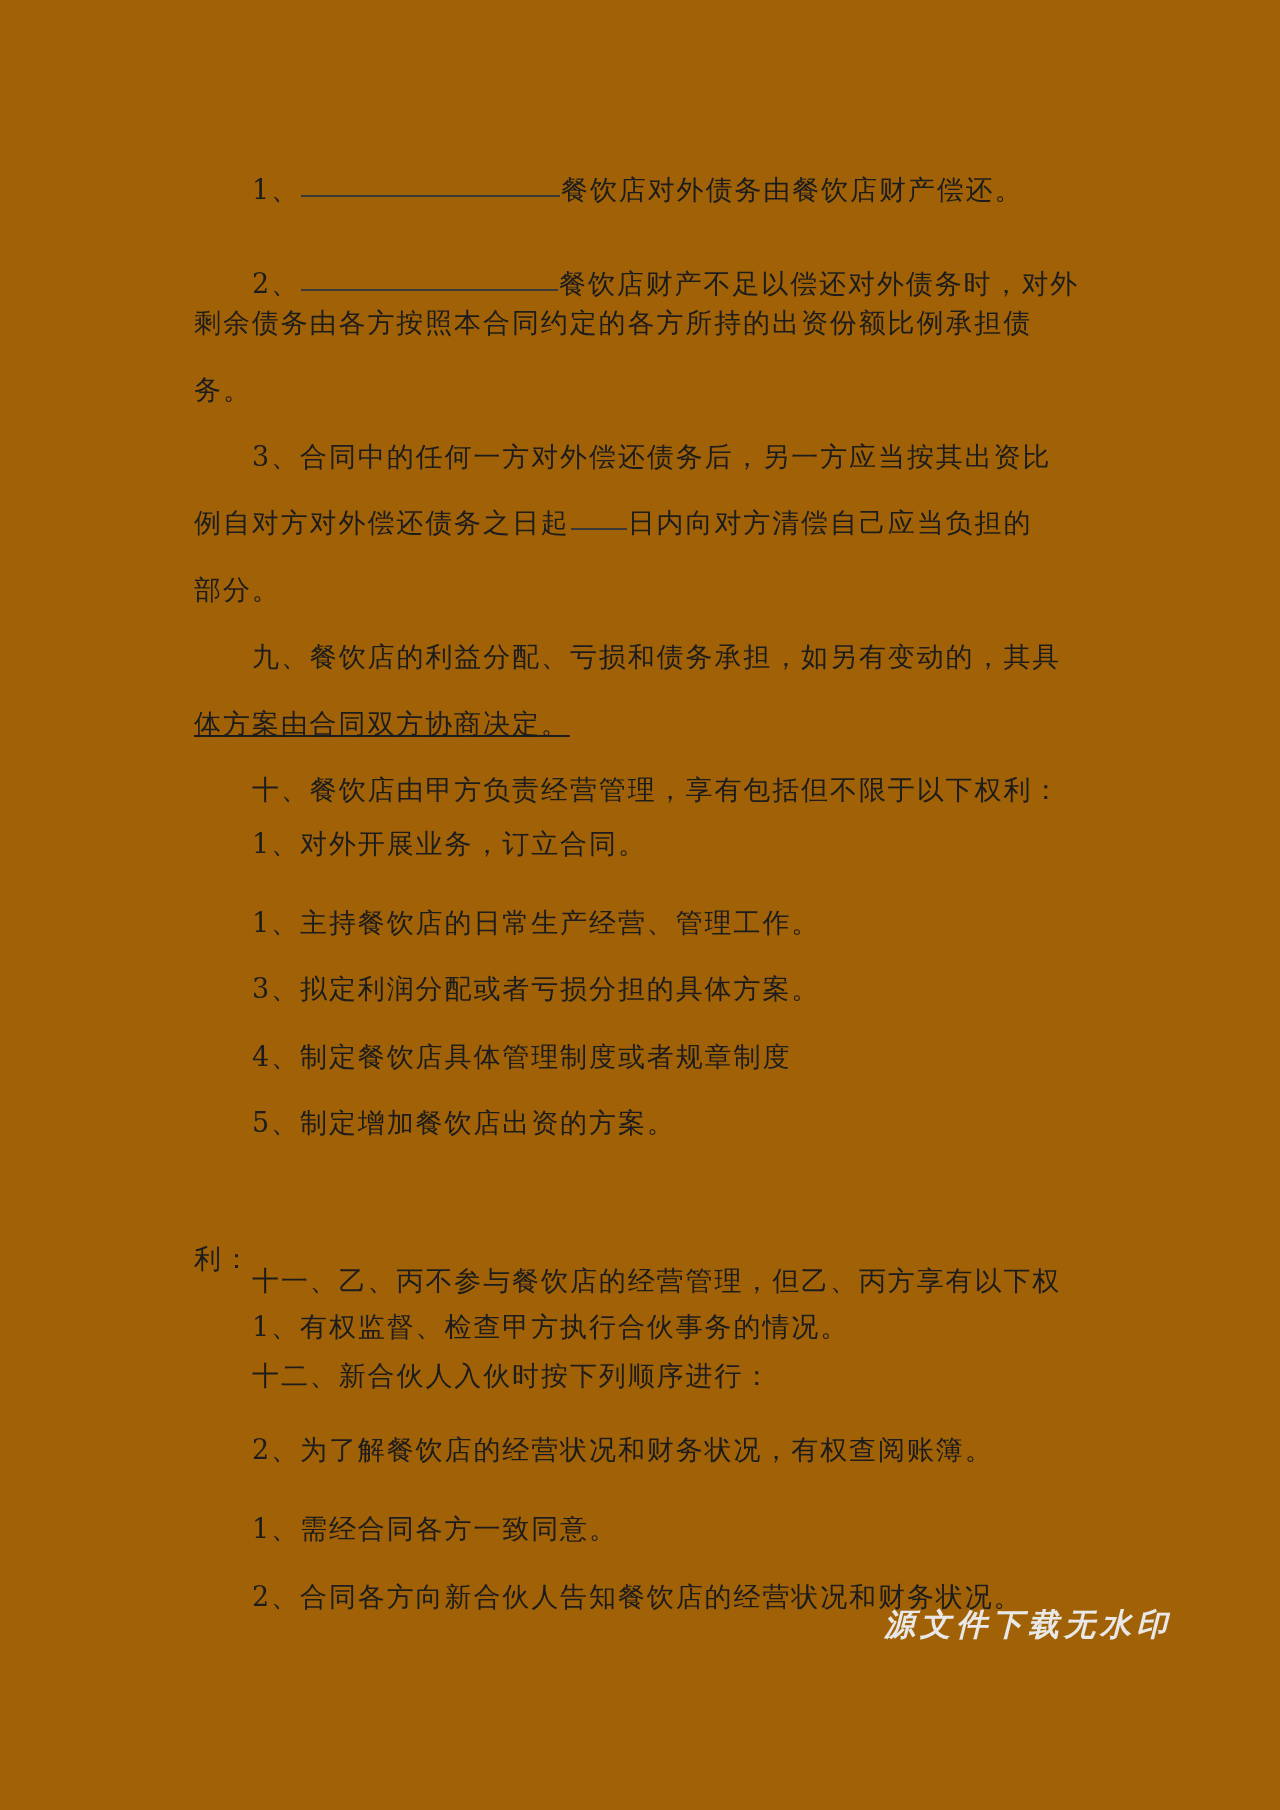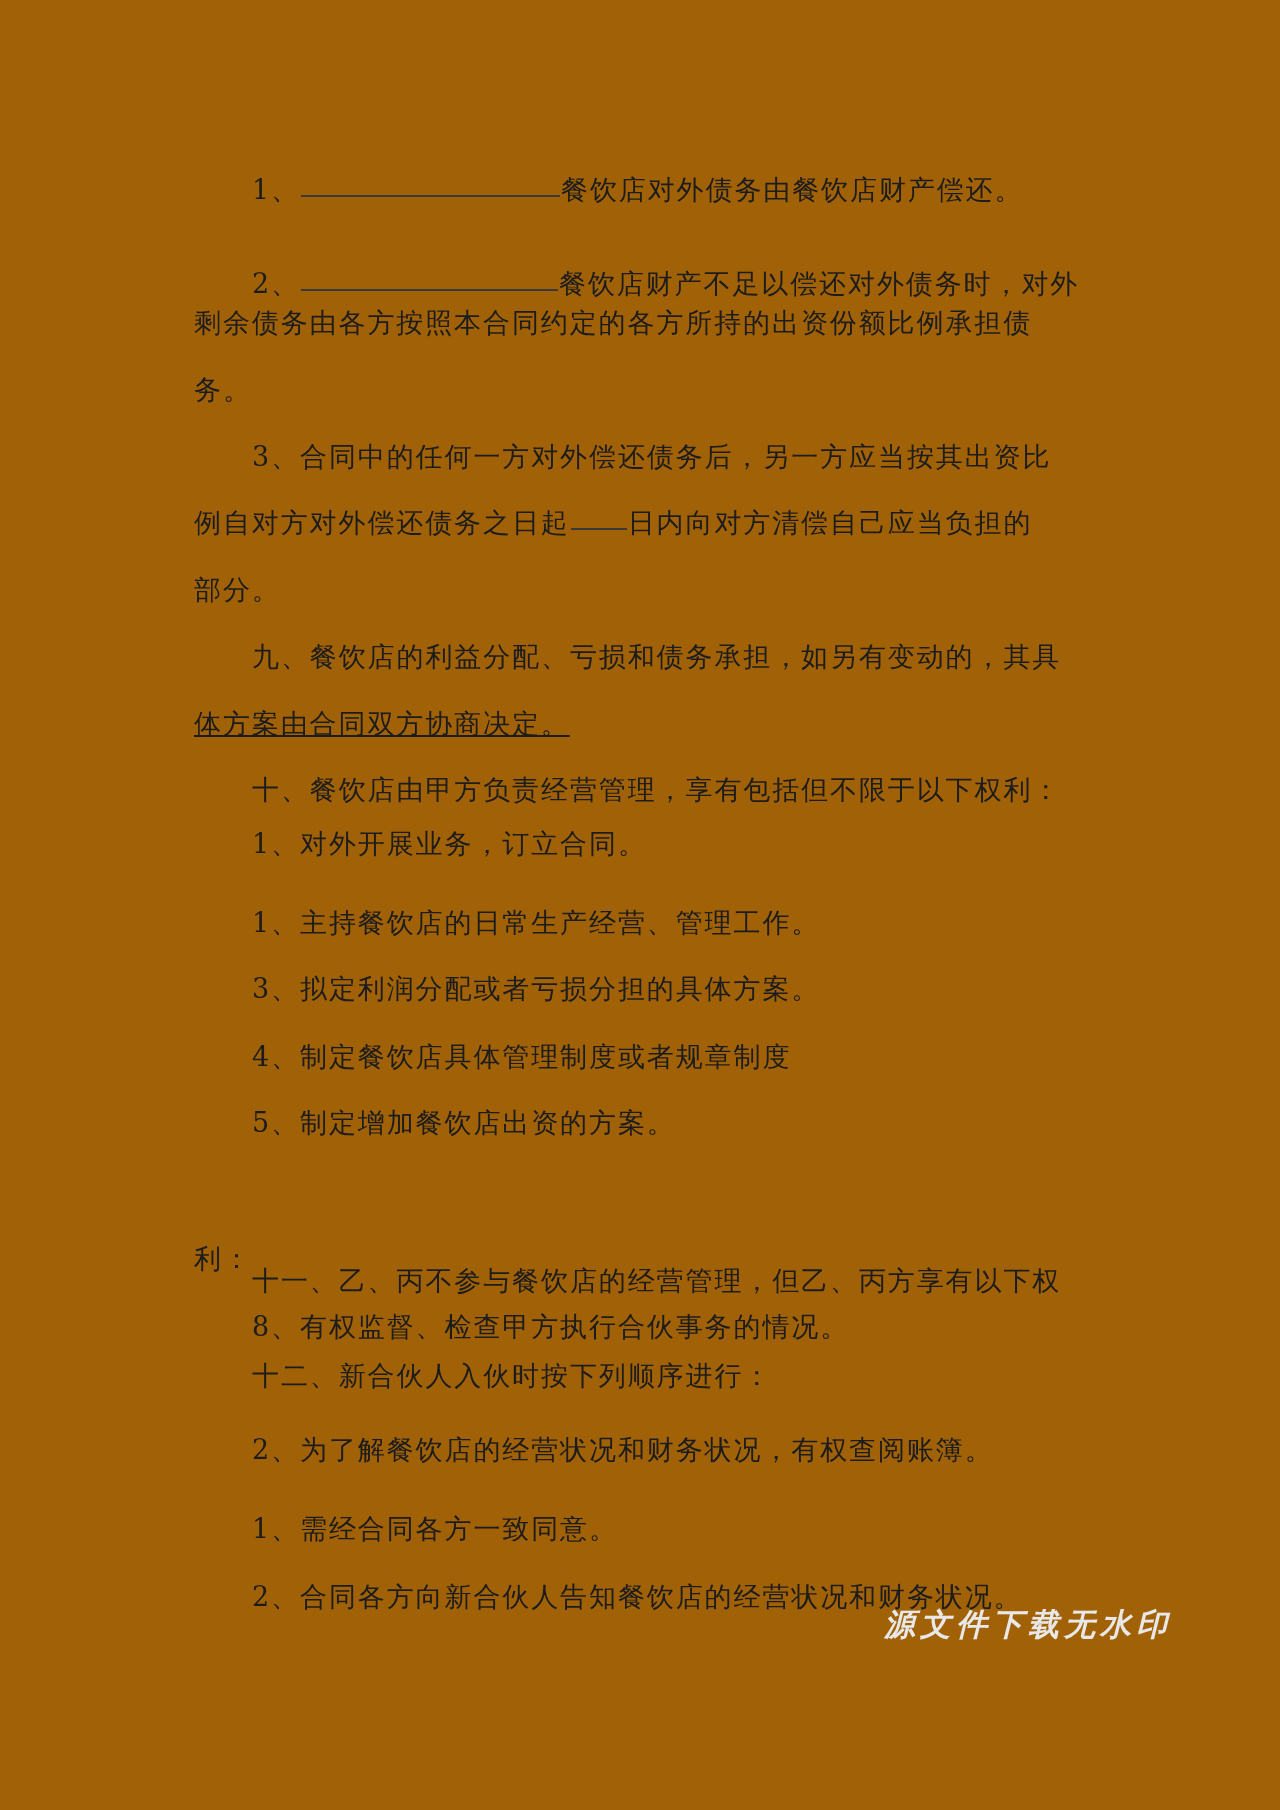--- a/index.html
+++ b/index.html
@@ -86,21 +86,21 @@
       <div class="line indent" style="top: 637px;"><span>九、餐饮店的利益分配、亏损和债务承担，如另有变动的，其具</span></div>
       <div class="line" style="top: 704px; text-decoration: underline;"><span>体方案由合同双方协商决定。</span></div>
       <div class="line indent" style="top: 770px;"><span>十、餐饮店由甲方负责经营管理，享有包括但不限于以下权利：</span></div>
       <div class="line indent" style="top: 824px;"><span>1、对外开展业务，订立合同。</span></div>
       <div class="line indent" style="top: 903px;"><span>1、主持餐饮店的日常生产经营、管理工作。</span></div>
       <div class="line indent" style="top: 969px;"><span>3、拟定利润分配或者亏损分担的具体方案。</span></div>
       <div class="line indent" style="top: 1037px;"><span>4、制定餐饮店具体管理制度或者规章制度</span></div>
       <div class="line indent" style="top: 1103px;"><span>5、制定增加餐饮店出资的方案。</span></div>
       <div class="line indent" style="top: 1220px; margin-top: 41px;"><span>十一、乙、丙不参与餐饮店的经营管理，但乙、丙方享有以下权</span></div>
       <div class="line" style="top: 1239px;"><span>利：</span></div>
-      <div class="line indent" style="top: 1307px;"><span>8、有权监督、检查甲方执行合伙事务的情况。</span></div>
+      <div class="line indent" style="top: 1307px;"><span>1、有权监督、检查甲方执行合伙事务的情况。</span></div>
       <div class="line indent" style="top: 1430px;"><span>2、为了解餐饮店的经营状况和财务状况，有权查阅账簿。</span></div>
       <div class="line indent" style="top: 1356px;"><span>十二、新合伙人入伙时按下列顺序进行：</span></div>
       <div class="line indent" style="top: 1509px;"><span>1、需经合同各方一致同意。</span></div>
       <div class="line indent" style="top: 1577px;"><span>2、合同各方向新合伙人告知餐饮店的经营状况和财务状况。</span></div>
     </div>
 
   <div class="watermark">
     <div class="wm-sub">源文件下载无水印</div>
   </div>
 </div>

